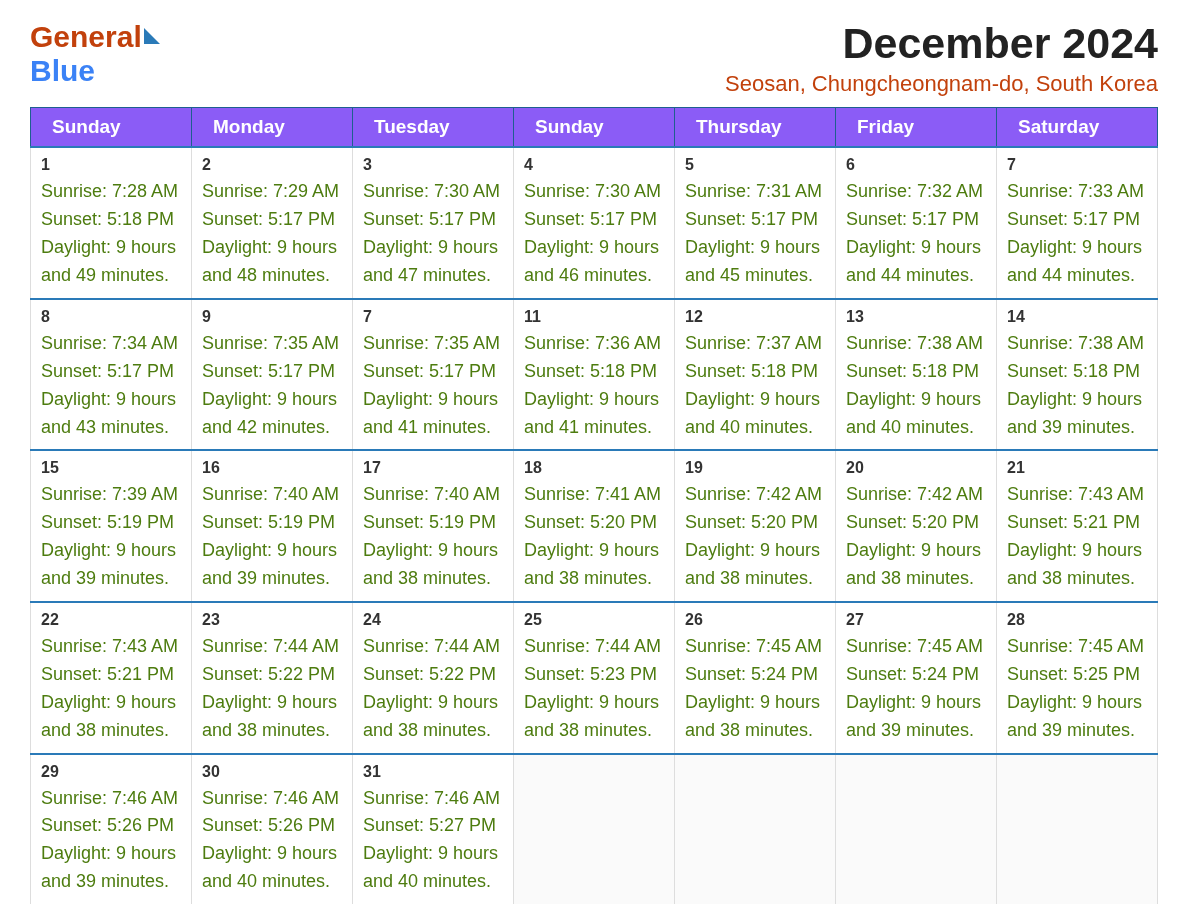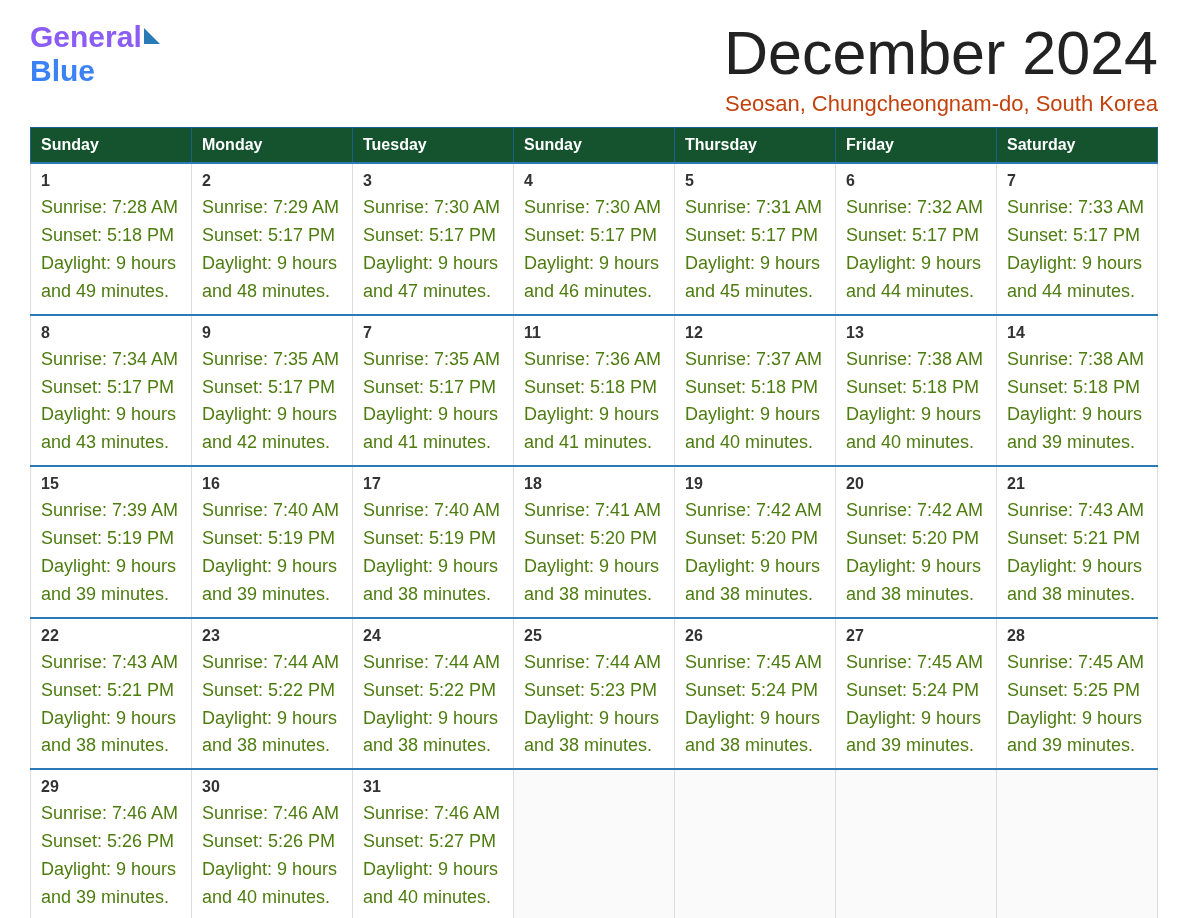--- a/index.html
+++ b/index.html
@@ -22,41 +22,41 @@
     .logo-blue-word {
       color: #1a6fb5;
       font-size: 28px;
       font-weight: bold;
       margin-top: 2px;
     }
     .title-area {
       text-align: right;
     }
     .month-title {
-      font-size: 61px;
-      font-weight: normal;
+      font-size: 43px;
+      font-weight: bold;
       color: #222;
       line-height: 1.1;
     }
     .subtitle {
       font-size: 22px;
       color: #c2410c;
       margin-top: 4px;
     }
     .calendar-table {
       width: 100%;
       border-collapse: collapse;
       margin-top: 10px;
     }
     .calendar-table th {
-      background-color: #14532d;
+      background-color: #8b5cf6;
       color: #fff;
-      font-size: 16px;
-      font-weight: bold;
-      padding: 8px 10px;
+      font-size: 19px;
+      font-weight: bold;
+      padding: 8px 21px;
       text-align: left;
       border: 1px solid #1e5f8e;
     }
     .calendar-table td {
       vertical-align: top;
       padding: 8px 10px;
       border: 1px solid #ccc;
       border-top: 2px solid #2a7ab8;
       font-size: 13px;
       color: #333;
@@ -101,21 +101,21 @@
       margin-left: 2px;
       margin-bottom: 2px;
     }
   </style>
 </head>
 <body>
 
 <div class="header-section">
   <div class="logo-wrapper">
     <div class="logo-line1">
-      <span class="logo-general" style="font-size:30px;font-weight:bold;color:#8b5cf6;font-family:Arial,sans-serif;">General</span>
+      <span class="logo-general" style="font-size:30px;font-weight:bold;color:#c2410c;font-family:Arial,sans-serif;">General</span>
       <span class="logo-triangle"></span>
     </div>
     <div>
       <span class="logo-blue-word" style="font-size:30px;font-weight:bold;color:#3b82f6;font-family:Arial,sans-serif;">Blue</span>
     </div>
   </div>
   <div class="title-area">
     <div class="month-title">December 2024</div>
     <div class="subtitle">Seosan, Chungcheongnam-do, South Korea</div>
   </div>

